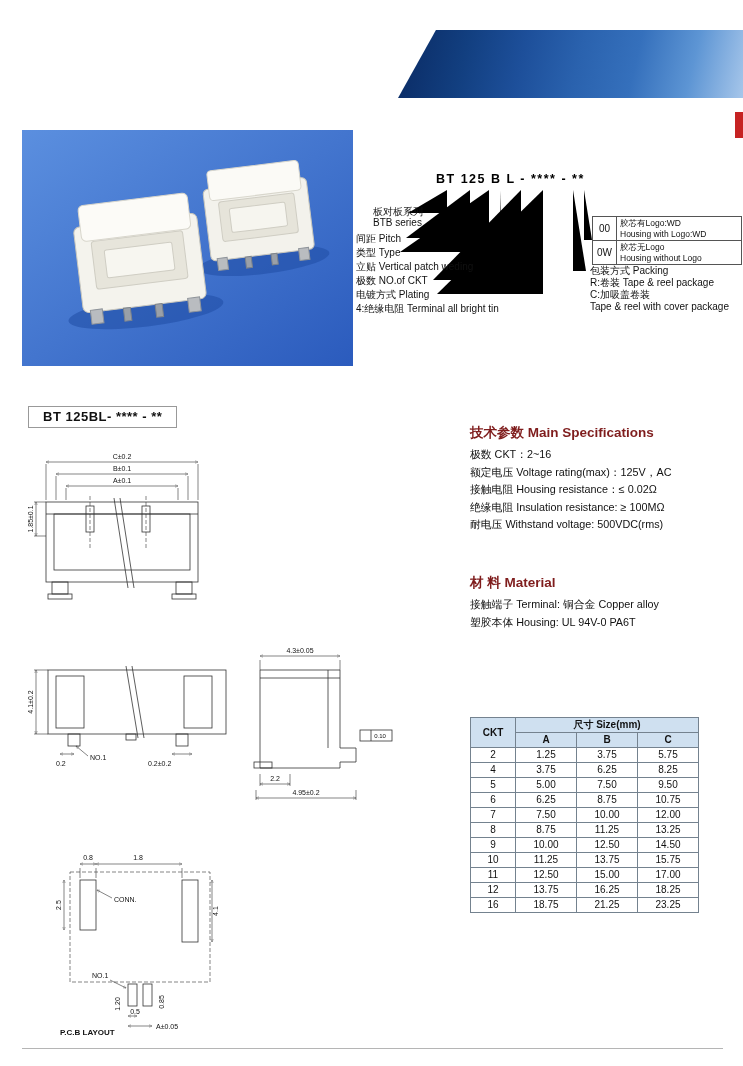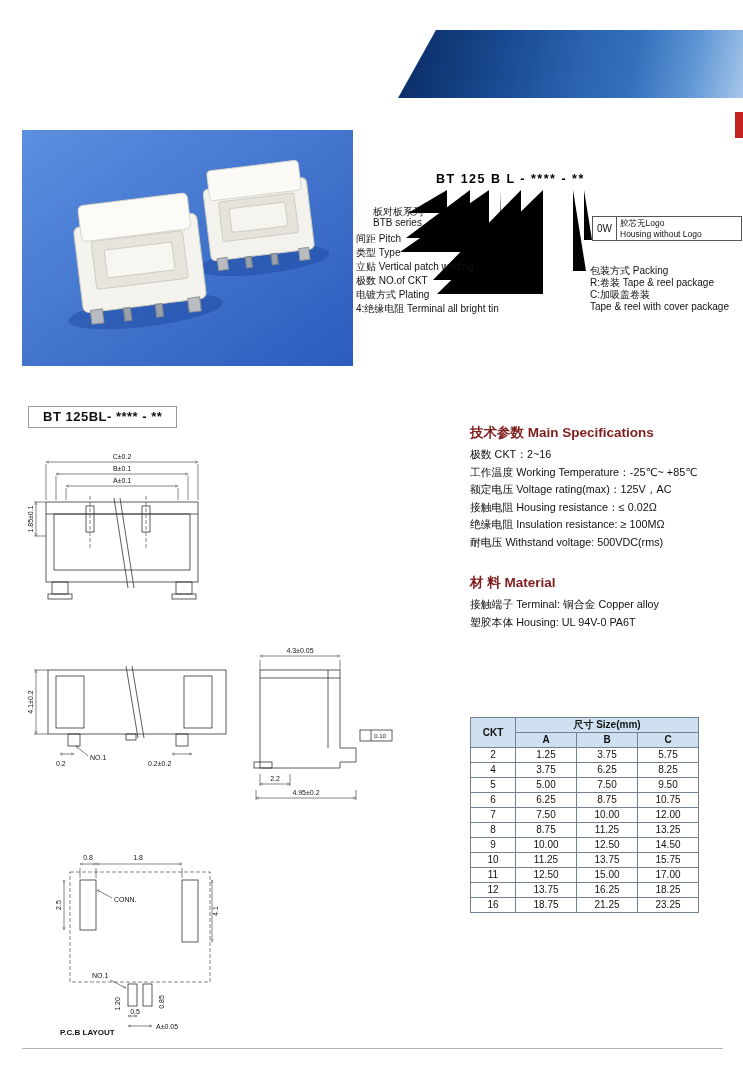--- a/index.html
+++ b/index.html
@@ -112,34 +112,40 @@
   <div class="callout" style="left:356px;top:289px;">电镀方式 Plating</div>
   <div class="callout" style="left:356px;top:303px;">4:绝缘电阻 Terminal all bright tin</div>
 
   <div class="callout" style="left:590px;top:265px;">包装方式 Packing</div>
   <div class="callout" style="left:590px;top:277px;">R:卷装 Tape &amp; reel package</div>
   <div class="callout" style="left:590px;top:289px;">C:加吸盖卷装</div>
   <div class="callout" style="left:590px;top:301px;">Tape &amp; reel with cover package</div>
 
   <div class="logo-box">
     <div class="logo-row">
+      <div class="logo-code">00</div>
+      <div class="logo-desc">
+        <span>胶芯有Logo:WD</span><br>
+        <span>Housing with Logo:WD</span>
+      </div>
+    </div>
+    <div class="logo-row">
       <div class="logo-code">0W</div>
       <div class="logo-desc">
         <span>胶芯无Logo</span><br>
         <span>Housing without Logo</span>
       </div>
     </div>
   </div>
 
   <div class="model-label">BT 125BL- **** - **</div>
 
   <div class="sec-title" style="left:470px;top:424px;">技术参数 Main Specifications</div>
   <div class="spec-list">
     <div>极数 CKT：2~16</div>
-    <div>工作温度 Working Temperature：-25℃~ +85℃</div>
     <div>额定电压 Voltage rating(max)：125V，AC</div>
     <div>接触电阻 Housing resistance：≤ 0.02Ω</div>
     <div>绝缘电阻 Insulation resistance: ≥ 100MΩ</div>
     <div>耐电压 Withstand voltage: 500VDC(rms)</div>
   </div>
 
   <div class="sec-title" style="left:470px;top:574px;">材  料 Material</div>
   <div class="mat-list">
     <div>接触端子 Terminal: 铜合金 Copper alloy</div>
     <div>塑胶本体 Housing: UL 94V-0 PA6T</div>

